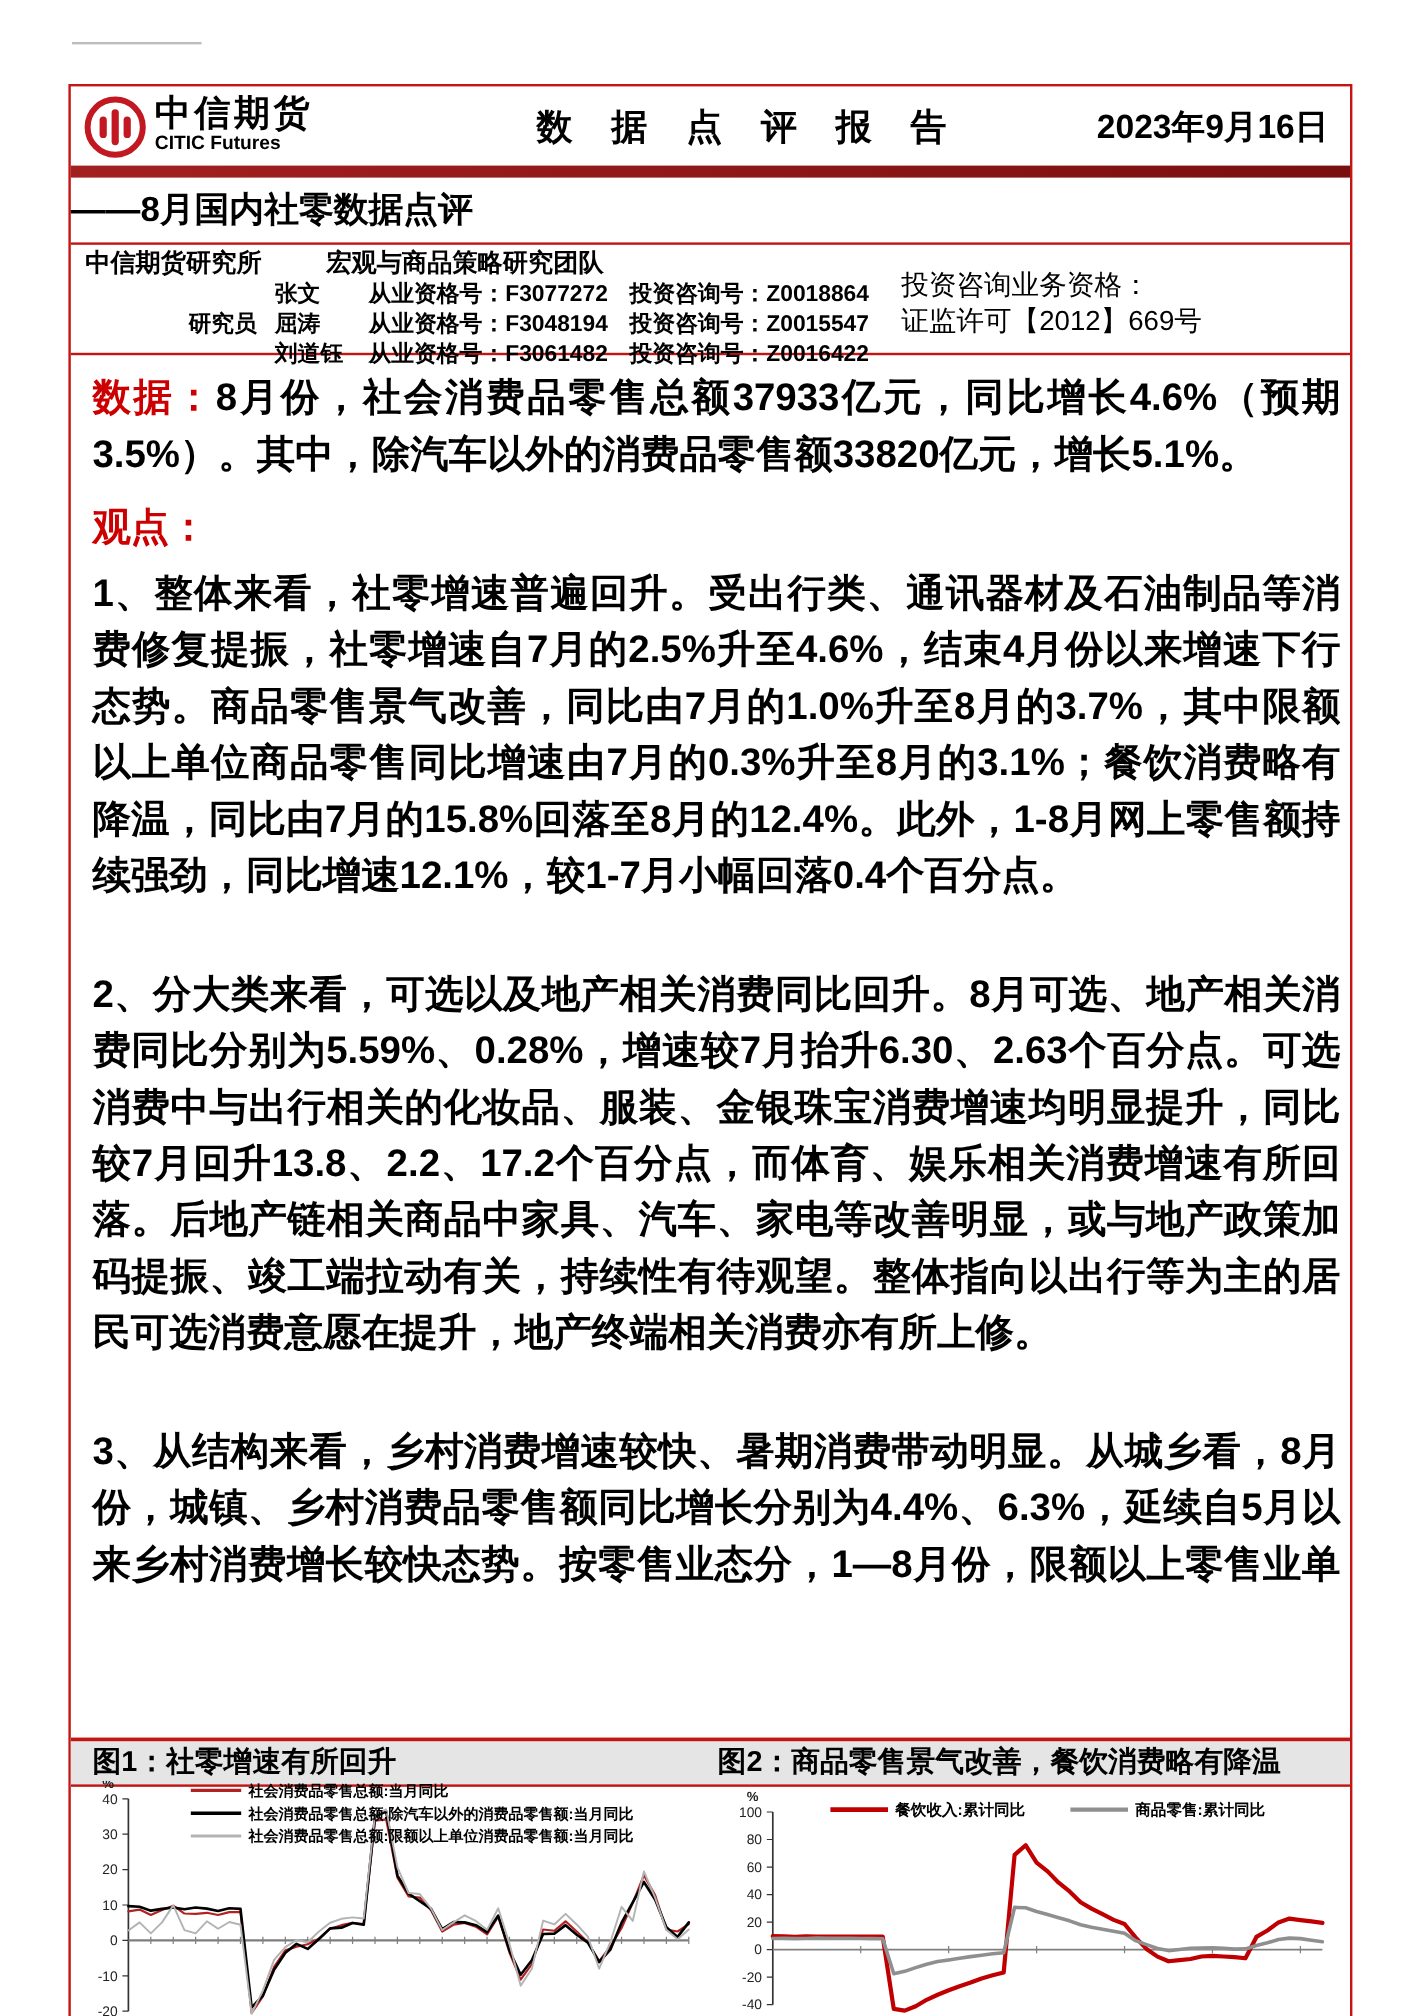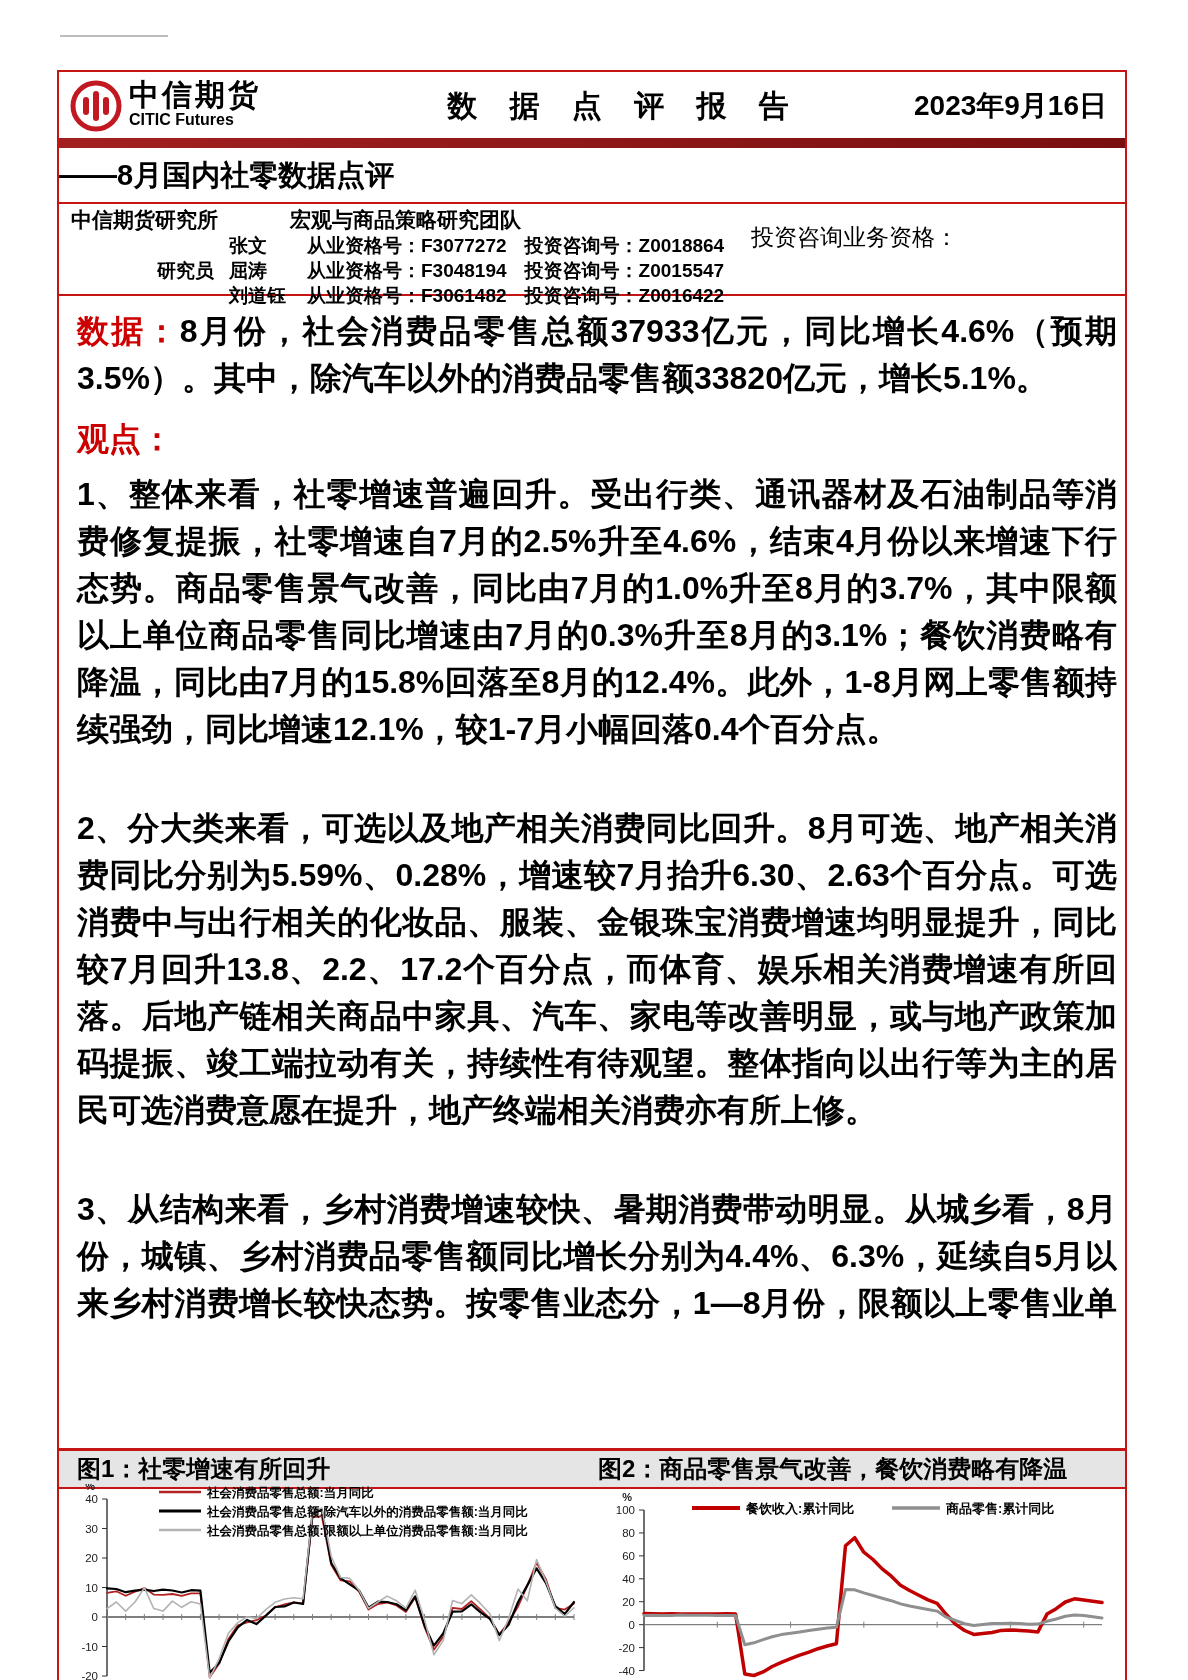--- a/index.html
+++ b/index.html
@@ -21,21 +21,21 @@
   .report-date{font-size:28px;font-weight:800;padding-right:4px;white-space:nowrap;}
   .dark-bar{height:10px;background:linear-gradient(to right,#a32020,#7a0f0f);}
   .banner{
     height:48px;line-height:48px;text-align:center;font-size:38px;font-weight:900;color:#000;white-space:nowrap;
     background:linear-gradient(to right,#ffffff 0%,#f7dcdc 26%,#e2807f 60%,#c42020 100%);
   }
   .subtitle{height:54px;line-height:54px;text-align:left;font-size:29px;font-weight:900;}
   .rule{border-top:2px solid #c41414;height:0;}
   
   .team{position:relative;height:90px;padding:3px 12px;font-size:20px;box-sizing:border-box;}
-  .t-line1{display:flex;gap:72px;font-weight:800;font-size:21px;line-height:26px;}
+  .t-line1{display:flex;gap:54px;font-weight:800;font-size:21px;line-height:26px;}
   .t-row{display:flex;line-height:25px;font-weight:600;font-size:19px;}
   .t-role{width:72px;margin-left:86px;}
   .t-name{width:78px;}
   .t-cert{margin-right:18px;}
   .qual{position:absolute;top:18px;right:14px;width:360px;text-align:left;font-size:23px;font-weight:400;line-height:30px;}
   
   .text-area{padding:6px 8px 0 18px;font-size:32px;line-height:47px;font-weight:700;height:1030px;overflow:hidden;box-sizing:border-box;text-align:justify;}
   .text-area p{margin:0 0 52px 0;}
   .p-data{margin-top:6px !important;margin-bottom:14px !important;}
   .red{color:#cc0000;font-weight:900;}
@@ -99,20 +99,21 @@
       <span class="t-adv">投资咨询号：Z0015547</span>
     </div>
     <div class="t-row">
       <span class="t-role"></span>
       <span class="t-name">刘道钰</span>
       <span class="t-cert">从业资格号：F3061482</span>
       <span class="t-adv">投资咨询号：Z0016422</span>
     </div>
     <div class="qual">
       <div>投资咨询业务资格：</div>
+      <div>证监许可【2012】669号</div>
     </div>
   </div>
 
   <div class="rule"></div>
 
   <div class="text-area">
     <p class="p-data"><span class="red">数据：</span><span>8月份，社会消费品零售总额37933亿元，同比增长4.6%（预期3.5%）。其中，除汽车以外的消费品零售额33820亿元，增长5.1%。</span></p>
     <p class="vp-head"><span class="red">观点：</span></p>
     <p><span class="lead">1、整体来看，社零增速普遍回升。</span><span>受出行类、通讯器材及石油制品等消费修复提振，社零增速自7月的2.5%升至4.6%，结束4月份以来增速下行态势。商品零售景气改善，同比由7月的1.0%升至8月的3.7%，其中限额以上单位商品零售同比增速由7月的0.3%升至8月的3.1%；餐饮消费略有降温，同比由7月的15.8%回落至8月的12.4%。此外，1-8月网上零售额持续强劲，同比增速12.1%，较1-7月小幅回落0.4个百分点。</span><span class="lead"></span></p>
     <p><span class="lead">2、分大类来看，可选以及地产相关消费同比回升。</span><span>8月可选、地产相关消费同比分别为5.59%、0.28%，增速较7月抬升6.30、2.63个百分点。可选消费中与出行相关的化妆品、服装、金银珠宝消费增速均明显提升，同比较7月回升13.8、2.2、17.2个百分点，而体育、娱乐相关消费增速有所回落。后地产链相关商品中家具、汽车、家电等改善明显，或与地产政策加码提振、竣工端拉动有关，持续性有待观望。</span><span class="lead">整体指向以出行等为主的居民可选消费意愿在提升，地产终端相关消费亦有所上修。</span></p>

